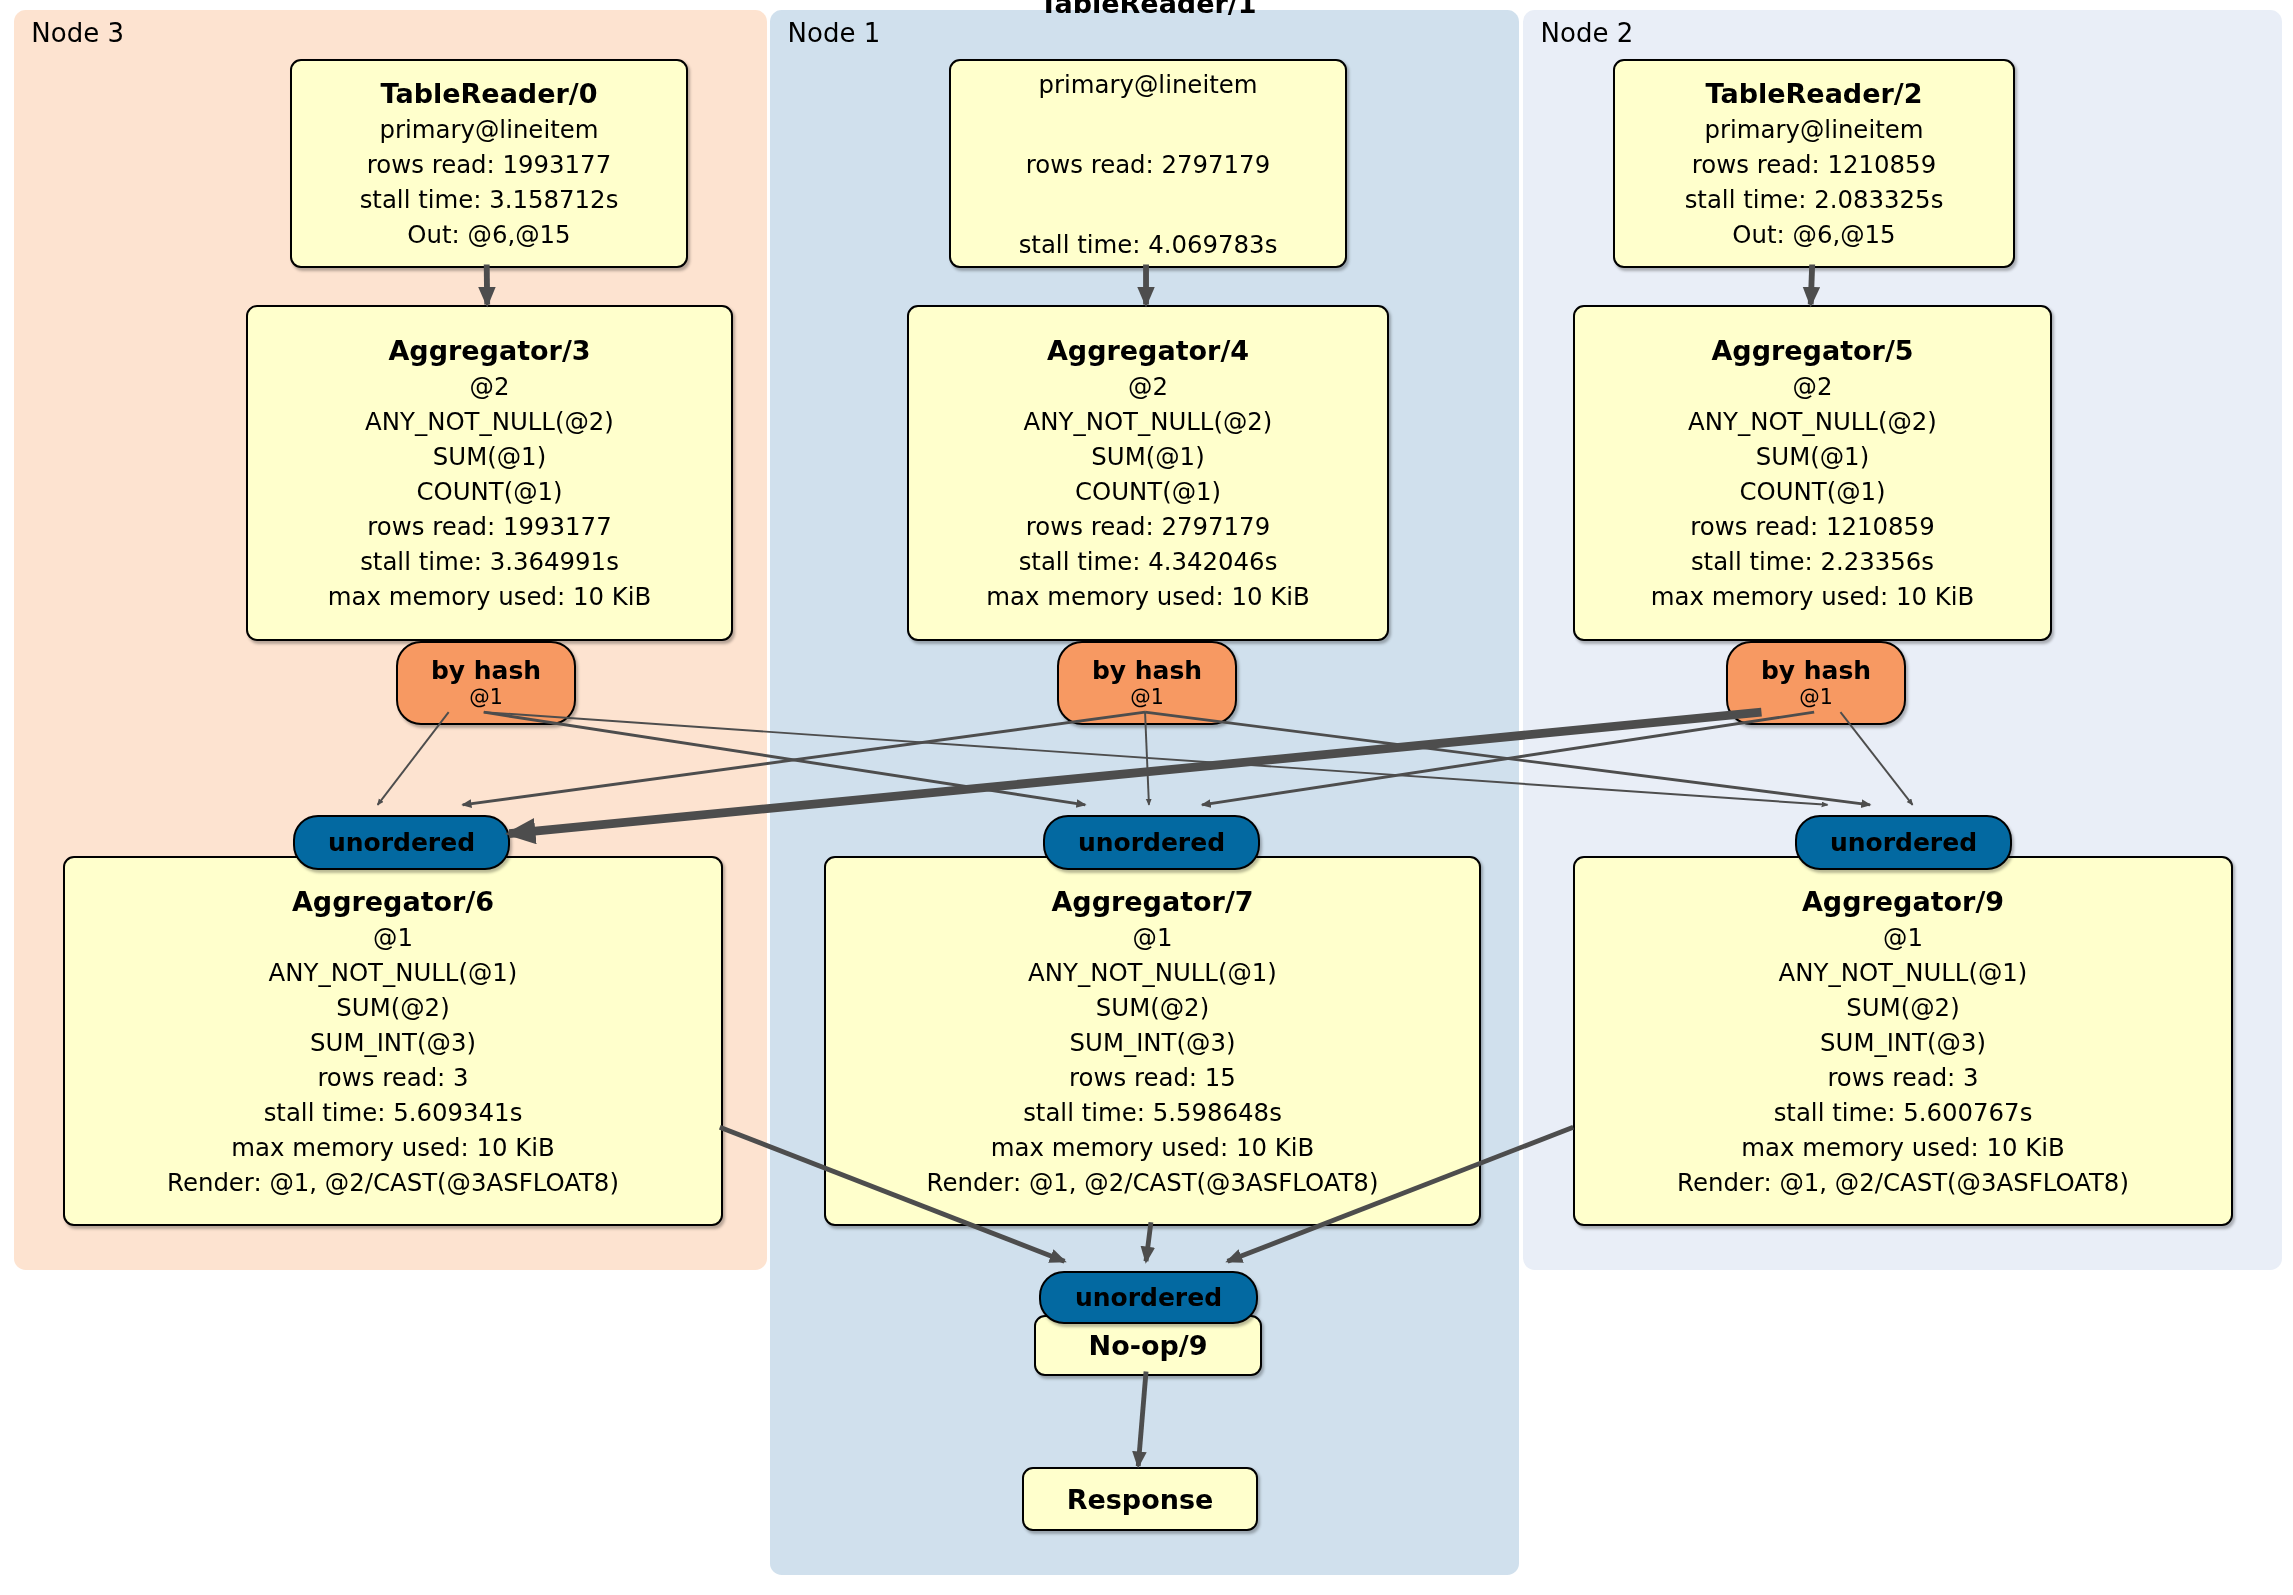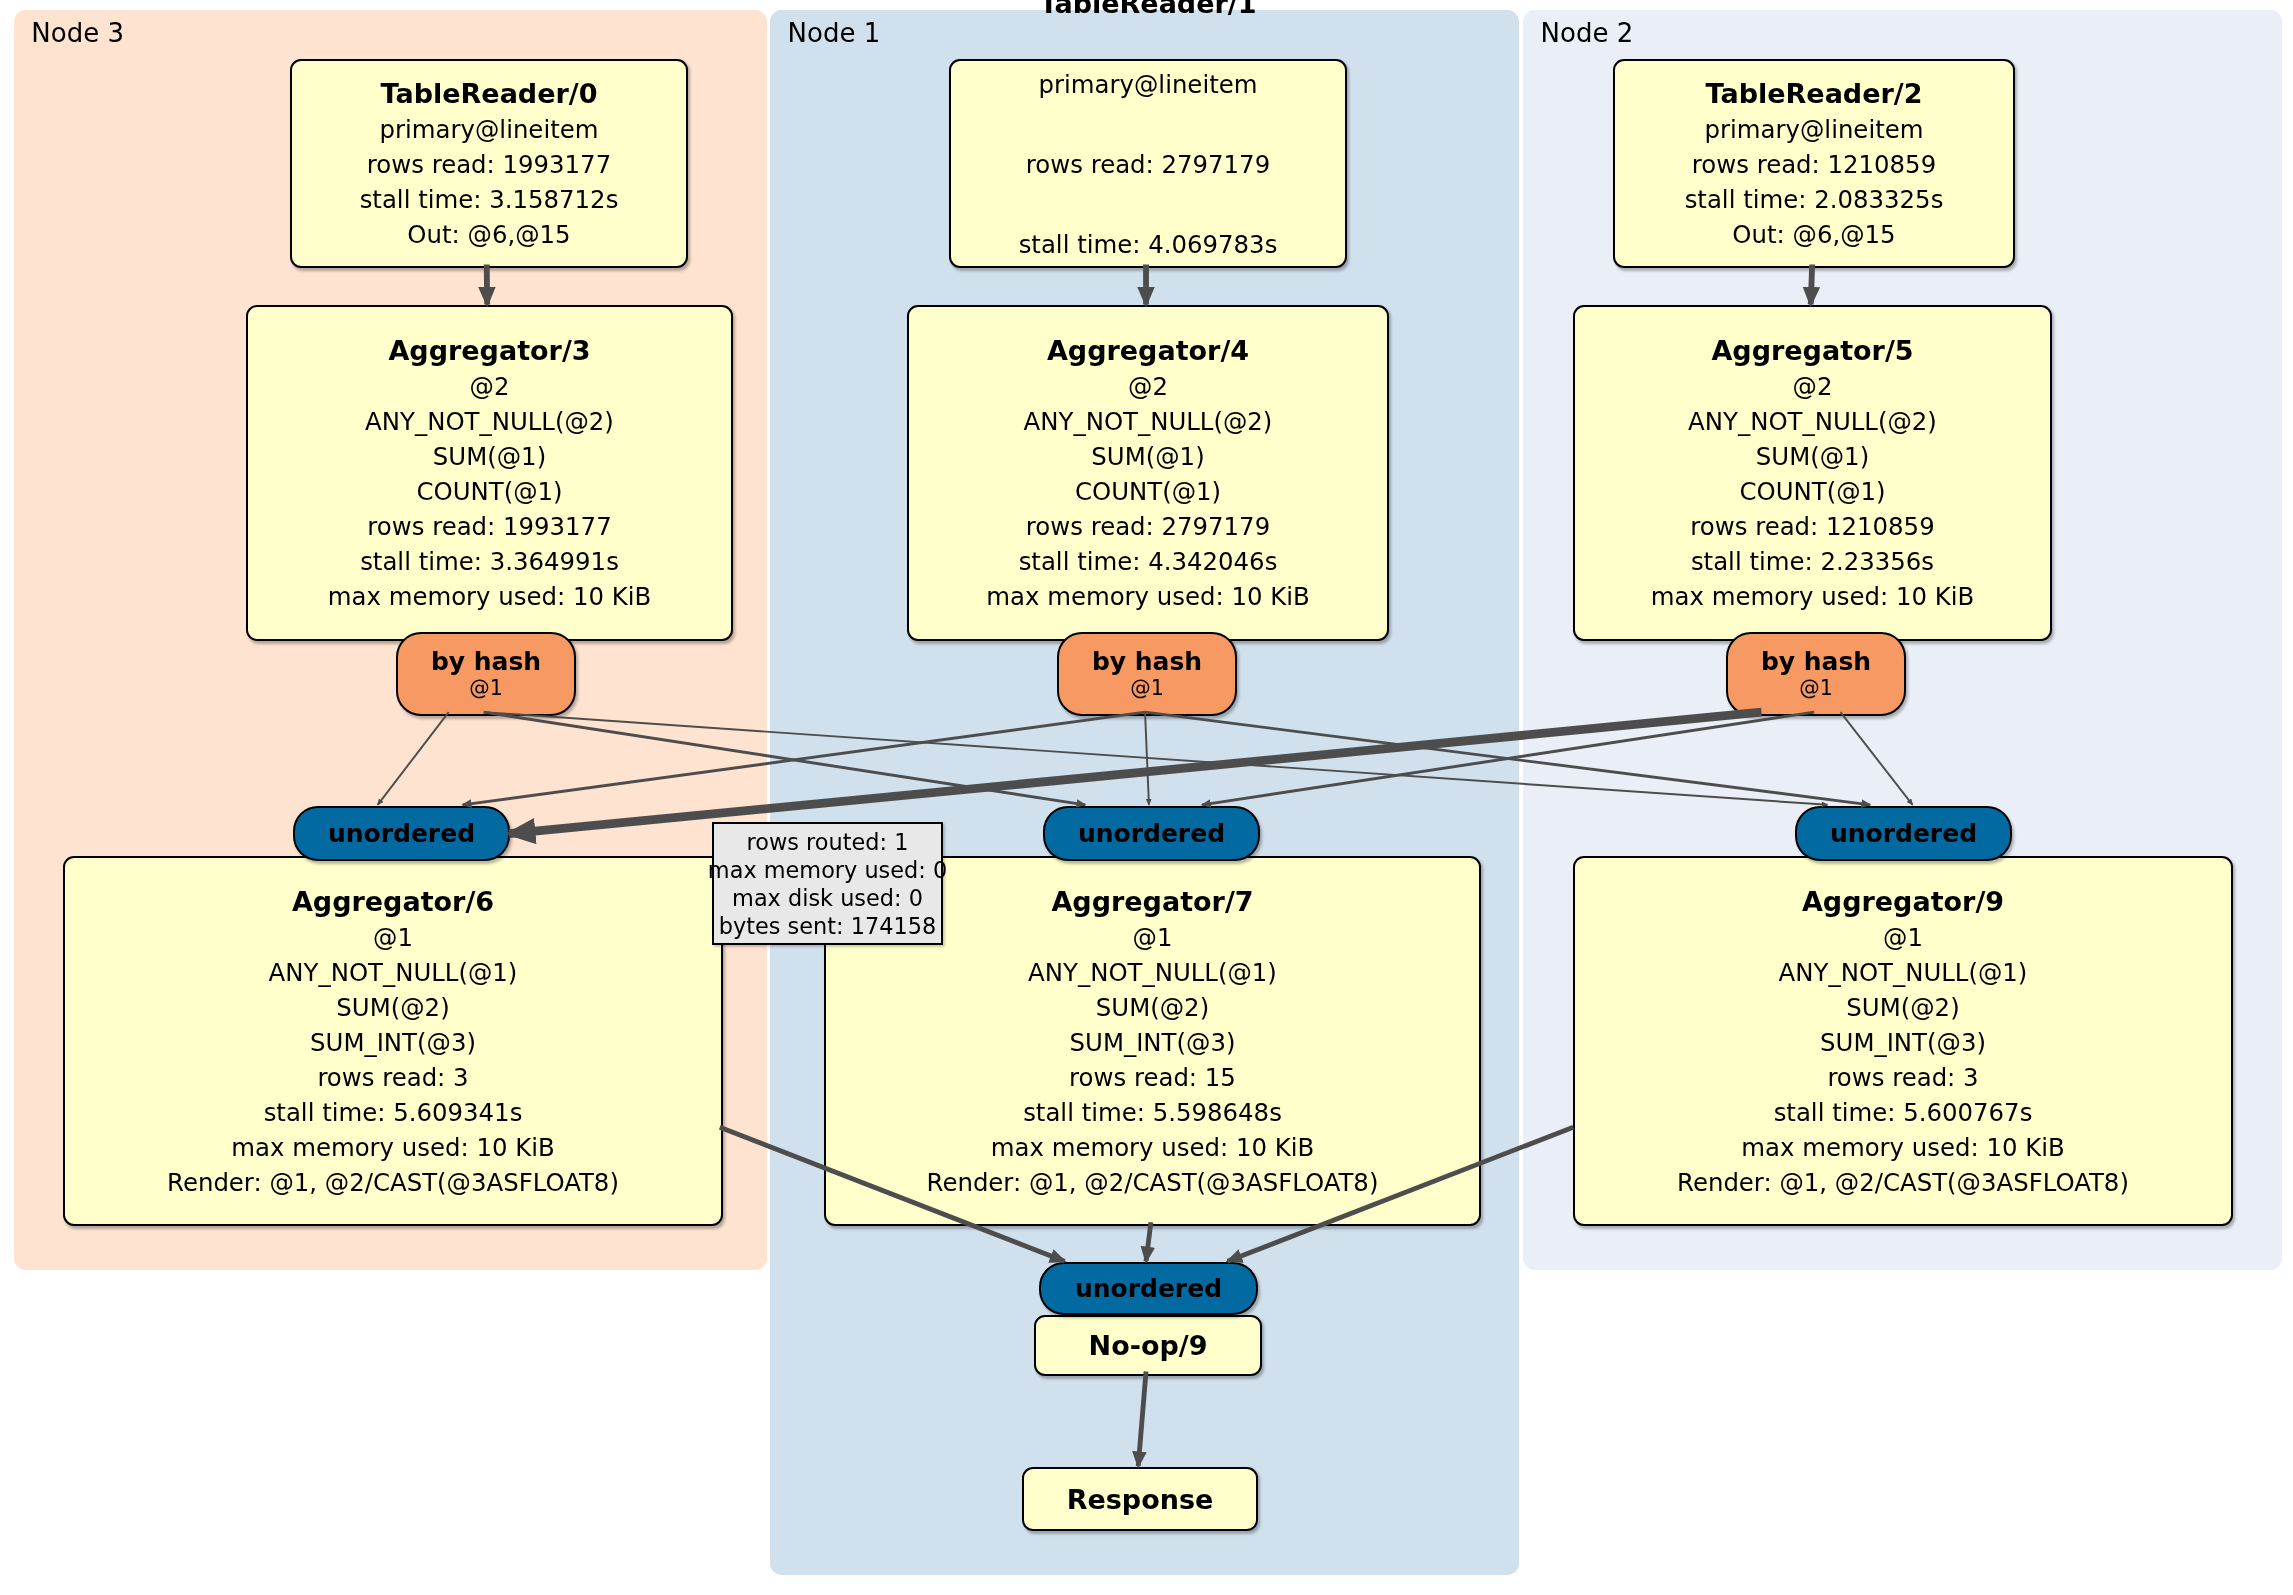--- a/index.html
+++ b/index.html
@@ -7,21 +7,21 @@
           font-family:"DejaVu Sans","Liberation Sans",sans-serif;color:#000;}
   .region{position:absolute;border-radius:11.7px;z-index:0;}
   .region-label{position:absolute;top:7.8px;left:17.6px;font-size:26px;}
   .box{position:absolute;background:#ffffcc;border:2px solid #000;border-radius:11px;
        box-shadow:2px 2.9px 2.9px rgba(0,0,0,0.28);display:flex;flex-direction:column;
        justify-content:center;align-items:center;text-align:center;z-index:2;}
   .box-title{font-weight:bold;font-size:27px;line-height:37px;white-space:nowrap;}
   .box-line{font-size:24.4px;line-height:35px;white-space:nowrap;}
   .badge{position:absolute;border:2.4px solid #000;display:flex;flex-direction:column;
          justify-content:center;align-items:center;text-align:center;z-index:3;
-         box-shadow:2px 2.9px 2.9px rgba(0,0,0,0.28);}
+         box-shadow:2px 2.9px 2.9px rgba(0,0,0,0.28);margin-top:9px;}
   .badge-hash{background:#f79962;border-radius:25px;}
   .badge-unordered{background:#0369a1;border-radius:25px;}
   .badge-label{font-weight:bold;font-size:25px;line-height:29px;white-space:nowrap;}
   .badge-sub{font-size:20.5px;line-height:25px;white-space:nowrap;}
   #edges{position:absolute;left:0;top:0;z-index:4;pointer-events:none;}
   .tooltip{position:absolute;background:#e8e8e8;border:2px solid #000;z-index:5;
            display:flex;flex-direction:column;justify-content:center;align-items:center;
            text-align:center;box-shadow:2px 2px 2px rgba(0,0,0,0.2);}
   .tt-line{font-size:22.4px;line-height:28px;white-space:nowrap;}
 </style>
@@ -168,20 +168,14 @@
       <line x1="1174" y1="730" x2="1178" y2="825" stroke="#4d4d4d" stroke-width="2" marker-end="url(#arrow)"></line>
       <line x1="1174" y1="730" x2="1917.3" y2="825" stroke="#4d4d4d" stroke-width="3" marker-end="url(#arrow)"></line>
       <line x1="1860" y1="730" x2="1232.5" y2="825" stroke="#4d4d4d" stroke-width="3" marker-end="url(#arrow)"></line>
       <line x1="1887" y1="730" x2="1960.9" y2="825" stroke="#4d4d4d" stroke-width="2" marker-end="url(#arrow)"></line>
       <line x1="1806" y1="730" x2="522" y2="854.6" stroke="#4d4d4d" stroke-width="9" marker-end="url(#arrow)"></line>
       <line x1="738" y1="1155.5" x2="1091.4" y2="1293" stroke="#4d4d4d" stroke-width="5" marker-end="url(#arrow)"></line>
       <line x1="1180" y1="1253" x2="1175" y2="1293" stroke="#4d4d4d" stroke-width="5" marker-end="url(#arrow)"></line>
       <line x1="1613" y1="1155.5" x2="1258.6" y2="1293" stroke="#4d4d4d" stroke-width="5" marker-end="url(#arrow)"></line>
       <line x1="1175" y1="1406" x2="1167" y2="1503" stroke="#4d4d4d" stroke-width="5" marker-end="url(#arrow)"></line>
     </svg>
-    <div class="tooltip" style="left: 712px; top: 822px; width: 227px; height: 119px;">
-      <div class="tt-line">rows routed: 1</div>
-      <div class="tt-line">max memory used: 0</div>
-      <div class="tt-line">max disk used: 0</div>
-      <div class="tt-line">bytes sent: 174158</div>
-    </div>
   </div>
 
 
 </body></html>

